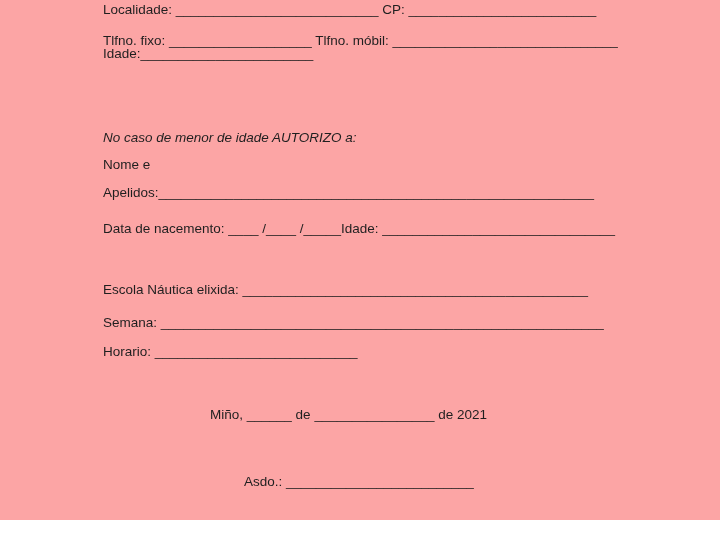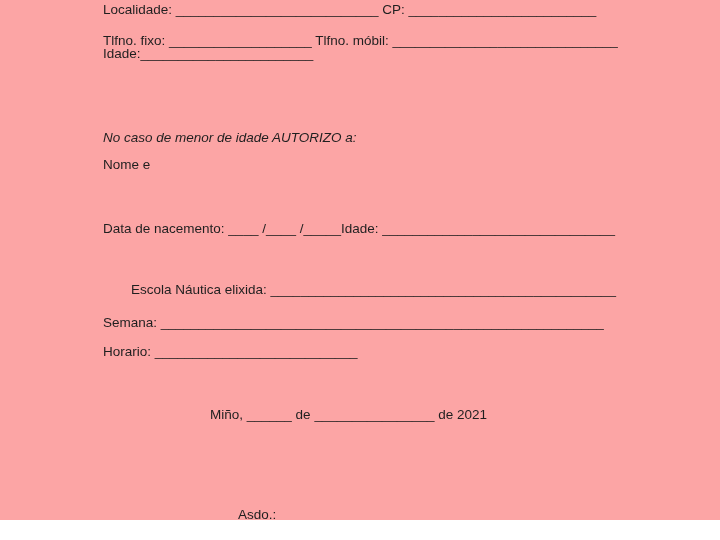--- a/index.html
+++ b/index.html
@@ -23,25 +23,25 @@
     left: 103px;
     white-space: nowrap;
   }
   .r1  { top: 2px; }
   .r2  { top: 33px; }
   .r3  { top: 46px; }
   .r4  { top: 122px; font-style: italic; margin-top: 8px; }
   .r5  { top: 157px; }
   .r6  { top: 185px; }
   .r7  { top: 221px; }
-  .r8  { top: 282px; margin-left: 28px; }
+  .r8  { top: 282px; }
   .r9  { top: 315px; text-align: center; }
   .r10 { top: 344px; }
   .r11 { top: 407px; left: 210px; }
-  .r12 { top: 474px; left: 238px; margin-top: 33px; }
+  .r12 { top: 474px; left: 244px; }
   .blank { letter-spacing: 0; }
 </style>
 </head>
 <body>
 
 <div class="page">
 
   <div class="row r1">
     <span>Localidade:</span>
     <span class="blank">___________________________</span>
@@ -61,20 +61,23 @@
   </div>
 
   <div class="row r4">
     <span>No caso de menor de idade AUTORIZO a:</span>
   </div>
 
   <div class="row r5">
     <span>Nome e</span>
   </div>
 
+  <div class="row r6">
+    <span>Apelidos:</span><span class="blank">__________________________________________________________</span>
+  </div>
 
   <div class="row r7">
     <span>Data de nacemento:</span>
     <span class="blank">____ /____ /_____</span><span>Idade:</span>
     <span class="blank">_______________________________</span>
   </div>
 
   <div class="row r8">
     <span>Escola Náutica elixida:</span>
     <span class="blank">______________________________________________</span>

